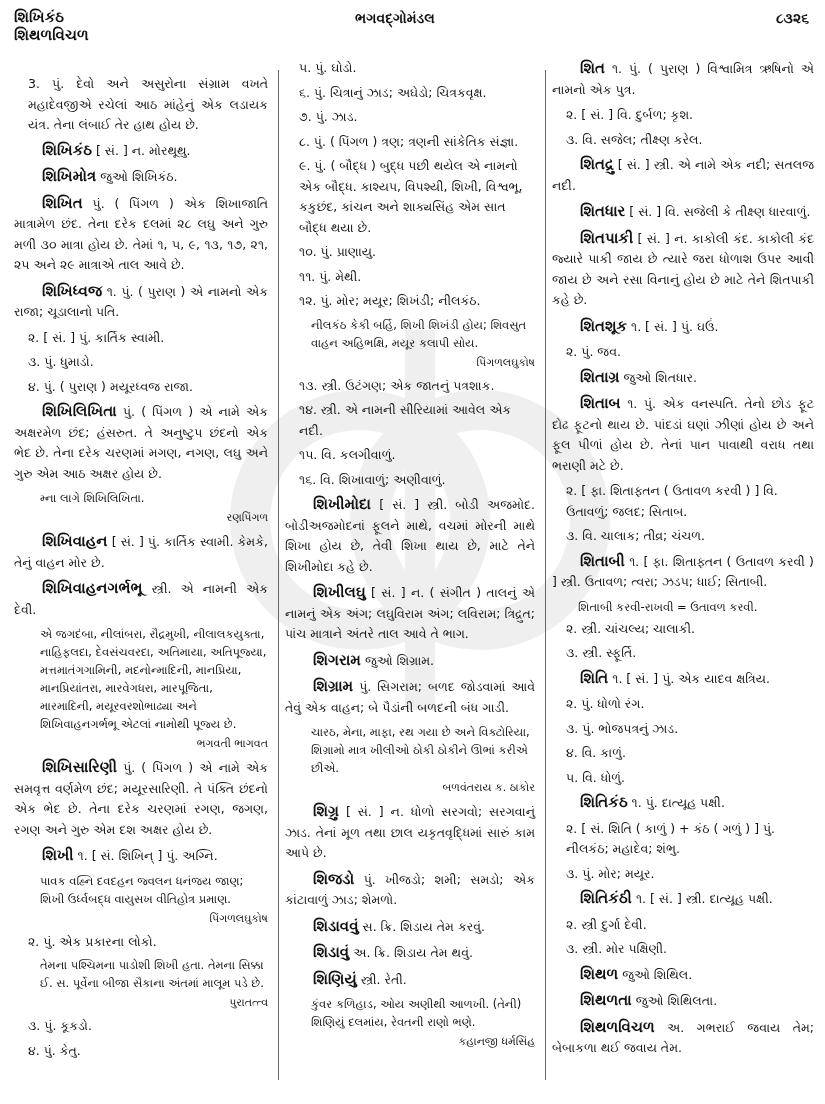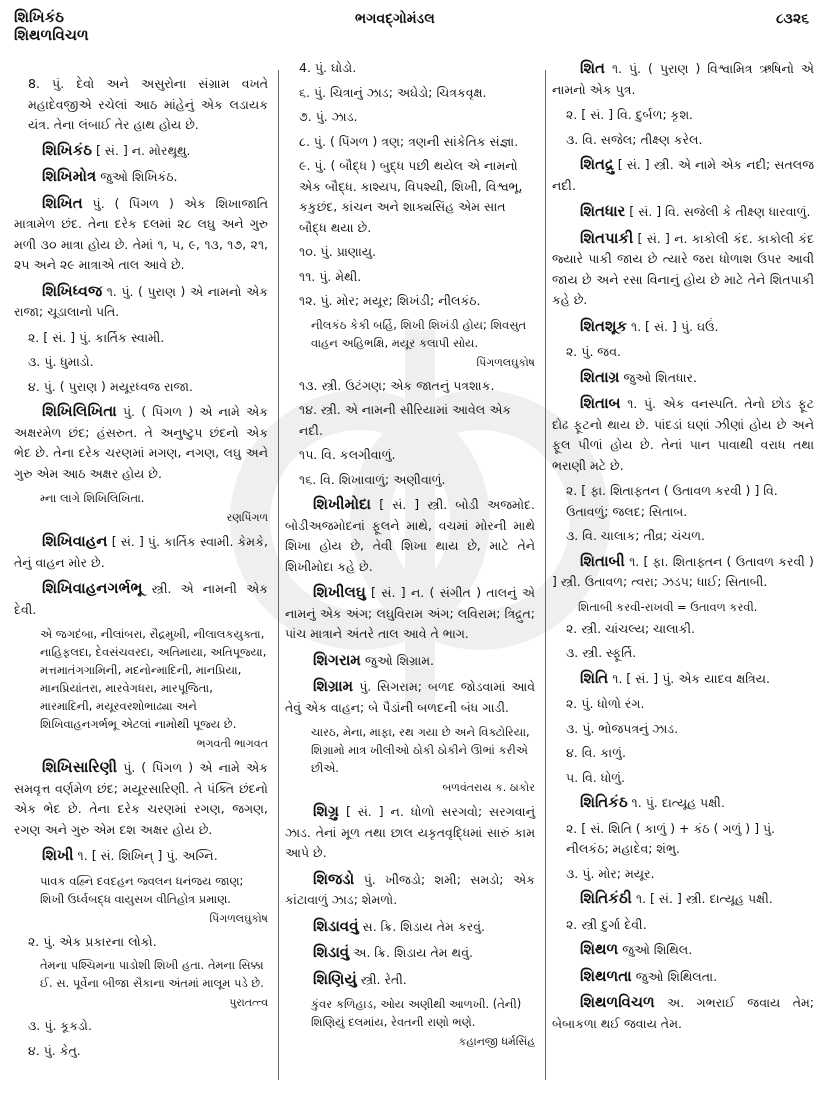--- a/index.html
+++ b/index.html
@@ -44,21 +44,21 @@
     <div>શિથળવિચળ</div>
   </div>
   <div class="hdr-center">ભગવદ્ગોમંડલ</div>
   <div class="hdr-right">૮૩૨૬</div>
 
   <div class="rule rule1"></div>
   <div class="rule rule2"></div>
 
   <div class="col col1">
     <div style="height:20px"></div>
-    <div class="sense entry">8. પું. દેવો અને અસુરોના સંગ્રામ વખતે મહાદેવજીએ રચેલાં આઠ માંહેનું એક લડાયક યંત્ર. તેના લંબાઈ તેર હાથ હોય છે.</div>
+    <div class="sense entry">3. પું. દેવો અને અસુરોના સંગ્રામ વખતે મહાદેવજીએ રચેલાં આઠ માંહેનું એક લડાયક યંત્ર. તેના લંબાઈ તેર હાથ હોય છે.</div>
 
     <div class="entry">
       <span class="hw">શિખિકંઠ</span>
       <span>[ સં. ] ન. મોરથૂથુ.</span>
     </div>
     <div class="entry">
       <span class="hw">શિખિમોત્ર</span>
       <span>જુઓ શિખિકંઠ.</span>
     </div>
     <div class="entry">
@@ -99,21 +99,21 @@
     <div class="quote">પાવક વહ્નિ દવદહન જ્વલન ધનંજય જાણ; શિખી ઉર્ધ્વબદ્ધ વાયુસખ વીતિહોત્ર પ્રમાણ.</div>
     <div class="src">પિંગળલઘુકોષ</div>
     <div class="sense">૨. પું. એક પ્રકારના લોકો.</div>
     <div class="quote">તેમના પશ્ચિમના પાડોશી શિખી હતા. તેમના સિક્કા ઈ. સ. પૂર્વેના બીજા સૈકાના અંતમાં માલૂમ પડે છે.</div>
     <div class="src">પુરાતત્ત્વ</div>
     <div class="sense">૩. પું. કૂકડો.</div>
     <div class="sense">૪. પું. કેતુ.</div>
   </div>
 
   <div class="col col2">
-    <div class="sense">4. પું. ઘોડો.</div>
+    <div class="sense">૫. પું. ઘોડો.</div>
     <div class="sense">૬. પું. ચિત્રાનું ઝાડ; અઘેડો; ચિત્રકવૃક્ષ.</div>
     <div class="sense">૭. પું. ઝાડ.</div>
     <div class="sense">૮. પું. ( પિંગળ ) ત્રણ; ત્રણની સાંકેતિક સંજ્ઞા.</div>
     <div class="sense">૯. પું. ( બૌદ્ધ ) બુદ્ધ પછી થયેલ એ નામનો એક બૌદ્ધ. કાશ્યપ, વિપશ્યી, શિખી, વિશ્વભૂ, કકુછંદ, કાંચન અને શાક્યસિંહ એમ સાત બૌદ્ધ થયા છે.</div>
     <div class="sense">૧૦. પું. પ્રાણાયુ.</div>
     <div class="sense">૧૧. પું. મેથી.</div>
     <div class="sense">૧૨. પું. મોર; મયૂર; શિખંડી; નીલકંઠ.</div>
     <div class="quote">નીલકંઠ કેકી બર્હિ, શિખી શિખંડી હોય; શિવસુત વાહન અહિભક્ષિ, મયૂર કલાપી સોય.</div>
     <div class="src">પિંગળલઘુકોષ</div>
     <div class="sense">૧૩. સ્ત્રી. ઉટંગણ; એક જાતનું પત્રશાક.</div>
@@ -215,20 +215,21 @@
       <span class="hw">શિતિકંઠ</span>
       <span>૧. પું. દાત્યૂહ પક્ષી.</span>
     </div>
     <div class="sense">૨. [ સં. શિતિ ( કાળું ) + કંઠ ( ગળું ) ] પું. નીલકંઠ; મહાદેવ; શંભુ.</div>
     <div class="sense">૩. પું. મોર; મયૂર.</div>
     <div class="entry">
       <span class="hw">શિતિકંઠી</span>
       <span>૧. [ સં. ] સ્ત્રી. દાત્યૂહ પક્ષી.</span>
     </div>
     <div class="sense">૨. સ્ત્રી દુર્ગા દેવી.</div>
+    <div class="sense">૩. સ્ત્રી. મોર પક્ષિણી.</div>
     <div class="entry">
       <span class="hw">શિથળ</span>
       <span>જુઓ શિથિલ.</span>
     </div>
     <div class="entry">
       <span class="hw">શિથળતા</span>
       <span>જુઓ શિથિલતા.</span>
     </div>
     <div class="entry">
       <span class="hw">શિથળવિચળ</span>

